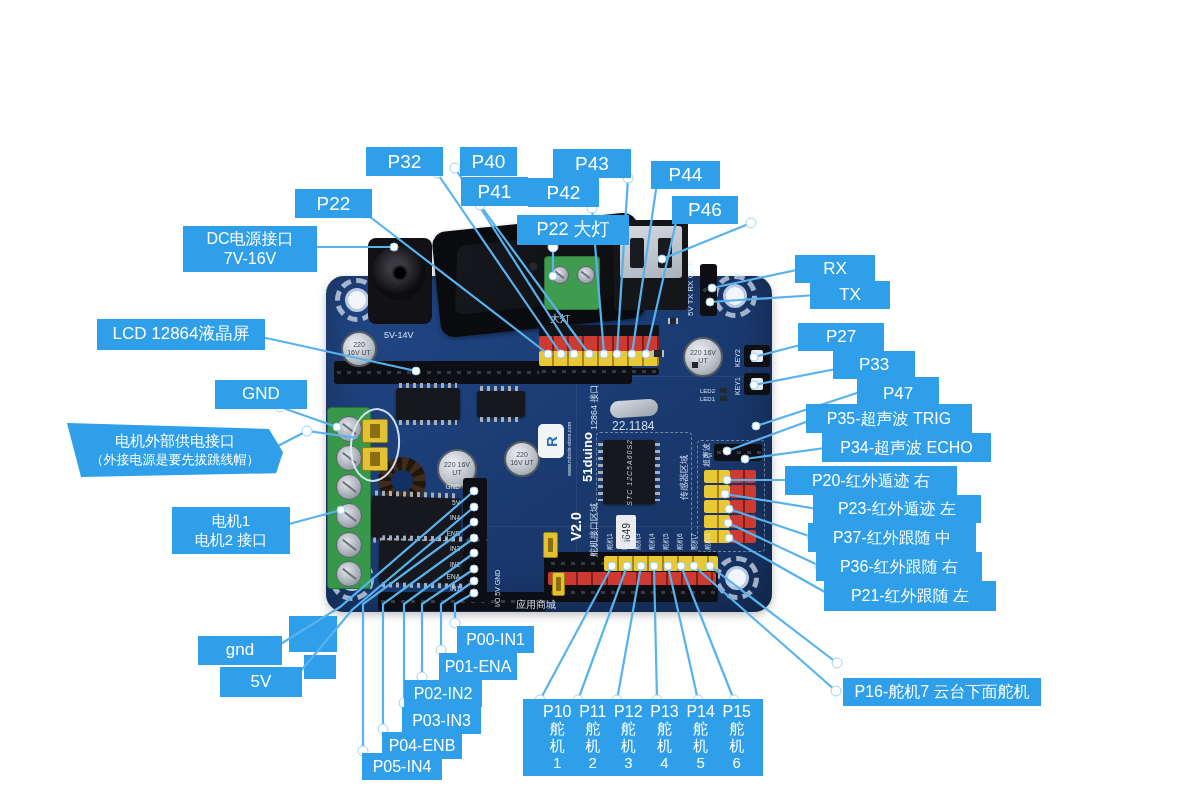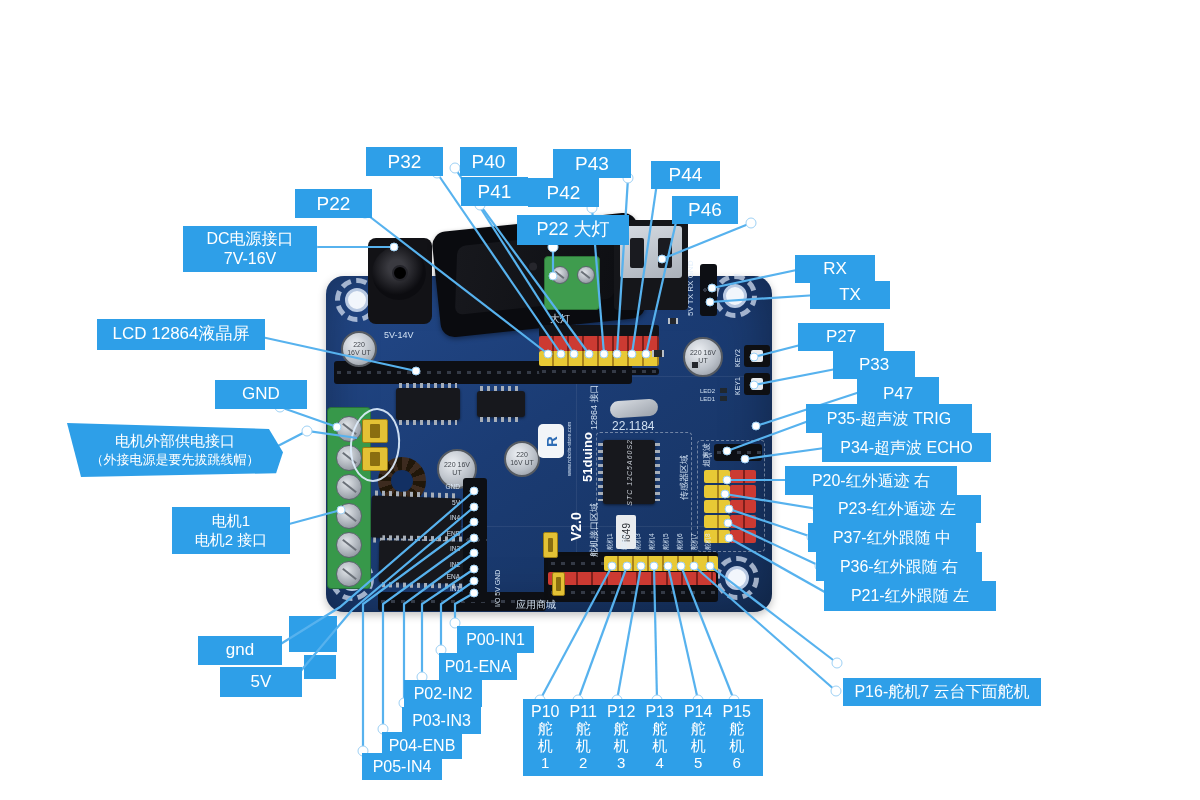--- a/index.html
+++ b/index.html
@@ -11,21 +11,21 @@
       line-height:1.22;z-index:6;}
   .co span{display:block;}
   .fs19{font-size:19px}.fs18{font-size:18px}.fs17{font-size:17px}.fs16{font-size:16px}
   .fs15{font-size:15px}.fs13{font-size:13px}
   .co.wifi{align-items:flex-start;justify-content:center;text-align:left;padding:5px 8px 5px 14px;line-height:1.4;}
   .banner{position:absolute;background:#2e9fe8;color:#fff;z-index:6;display:flex;flex-direction:column;
       align-items:center;justify-content:center;text-align:center;line-height:1.35;
       clip-path:polygon(0% 0%,93.5% 11%,100% 54%,96.8% 93%,6.5% 100%);}
   .decor{position:absolute;background:#2e9fe8;z-index:4;}
   .servo-panel{position:absolute;background:#2e9fe8;z-index:6;display:flex;justify-content:space-between;
-      padding:4px 12px 0 8px;box-sizing:border-box;}
+      padding:4px 12px 0 20px;box-sizing:border-box;}
   .servo-col{display:flex;flex-direction:column;align-items:center;line-height:17px;color:#fff;}
   .sp{font-size:16px}.sw{font-size:15px}
   
   svg.leaders{position:absolute;left:0;top:0;z-index:5;pointer-events:none;}
   
   .board{position:absolute;left:326px;top:276px;width:446px;height:336px;border-radius:18px;
       background:linear-gradient(145deg,#23498a 0%,#1b3c74 45%,#16325f 100%);
       box-shadow:inset 0 0 50px rgba(0,0,0,.35),0 3px 8px rgba(0,0,0,.25);z-index:1;}
   .board *{position:absolute;box-sizing:border-box;}
   .mount{width:44px;height:44px;}

